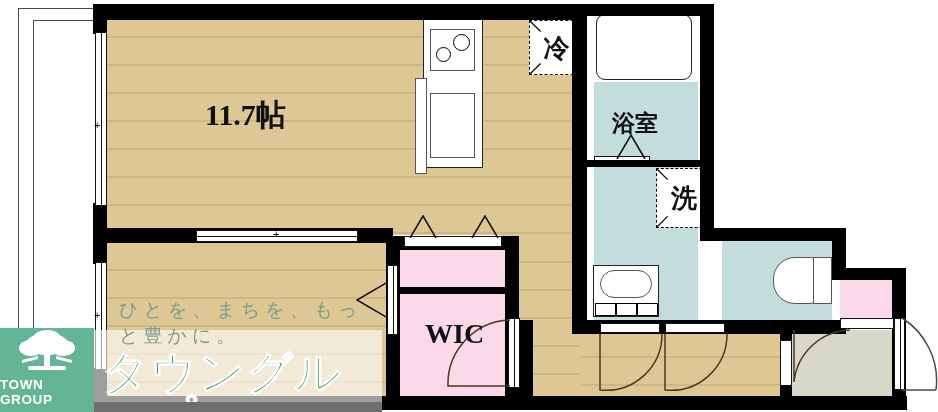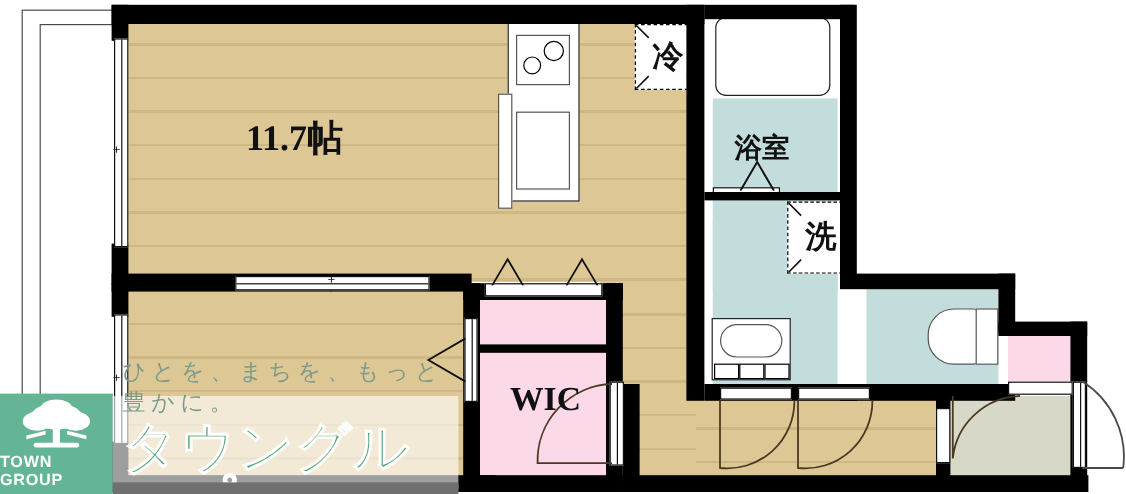--- a/index.html
+++ b/index.html
@@ -76,35 +76,35 @@
   
   .swing{position:absolute;overflow:hidden;}
 
   
   .vmark{position:absolute;}
 
   
   #logo-badge{
     position:absolute;
     background:#63b596;
-    display:flex;flex-direction:column;align-items:center;justify-content:flex-end;
+    display:flex;flex-direction:column;align-items:center;justify-content:space-between;
   }
   #logo-badge .tree{margin-bottom:2px;}
   #logo-badge .brand-en{
     color:#ffffff;font-weight:bold;font-size:13.5px;letter-spacing:.6px;
     font-family:"Liberation Sans",sans-serif;margin-bottom:5px;
   }
   #wm-panel{
     position:absolute;
     background:rgba(255,255,255,.62);
     display:flex;flex-direction:column;justify-content:center;
   }
   #wm-tag{
     color:#7d9b8d;font-size:19px;letter-spacing:5px;
-    font-family:"DejaVu Sans",sans-serif;margin-left:8px;
+    font-family:"DejaVu Sans",sans-serif;margin-left:25px;
   }
   #wm-name{
     color:#58a878;font-size:46px;font-weight:bold;letter-spacing:1px;
     font-family:"DejaVu Sans",sans-serif;margin-left:8px;line-height:1;
     -webkit-text-stroke:1px #ffffff;
   }
   #wm-bar{position:absolute;background:#6f6f6f;}
 </style>
 </head>
 <body>

